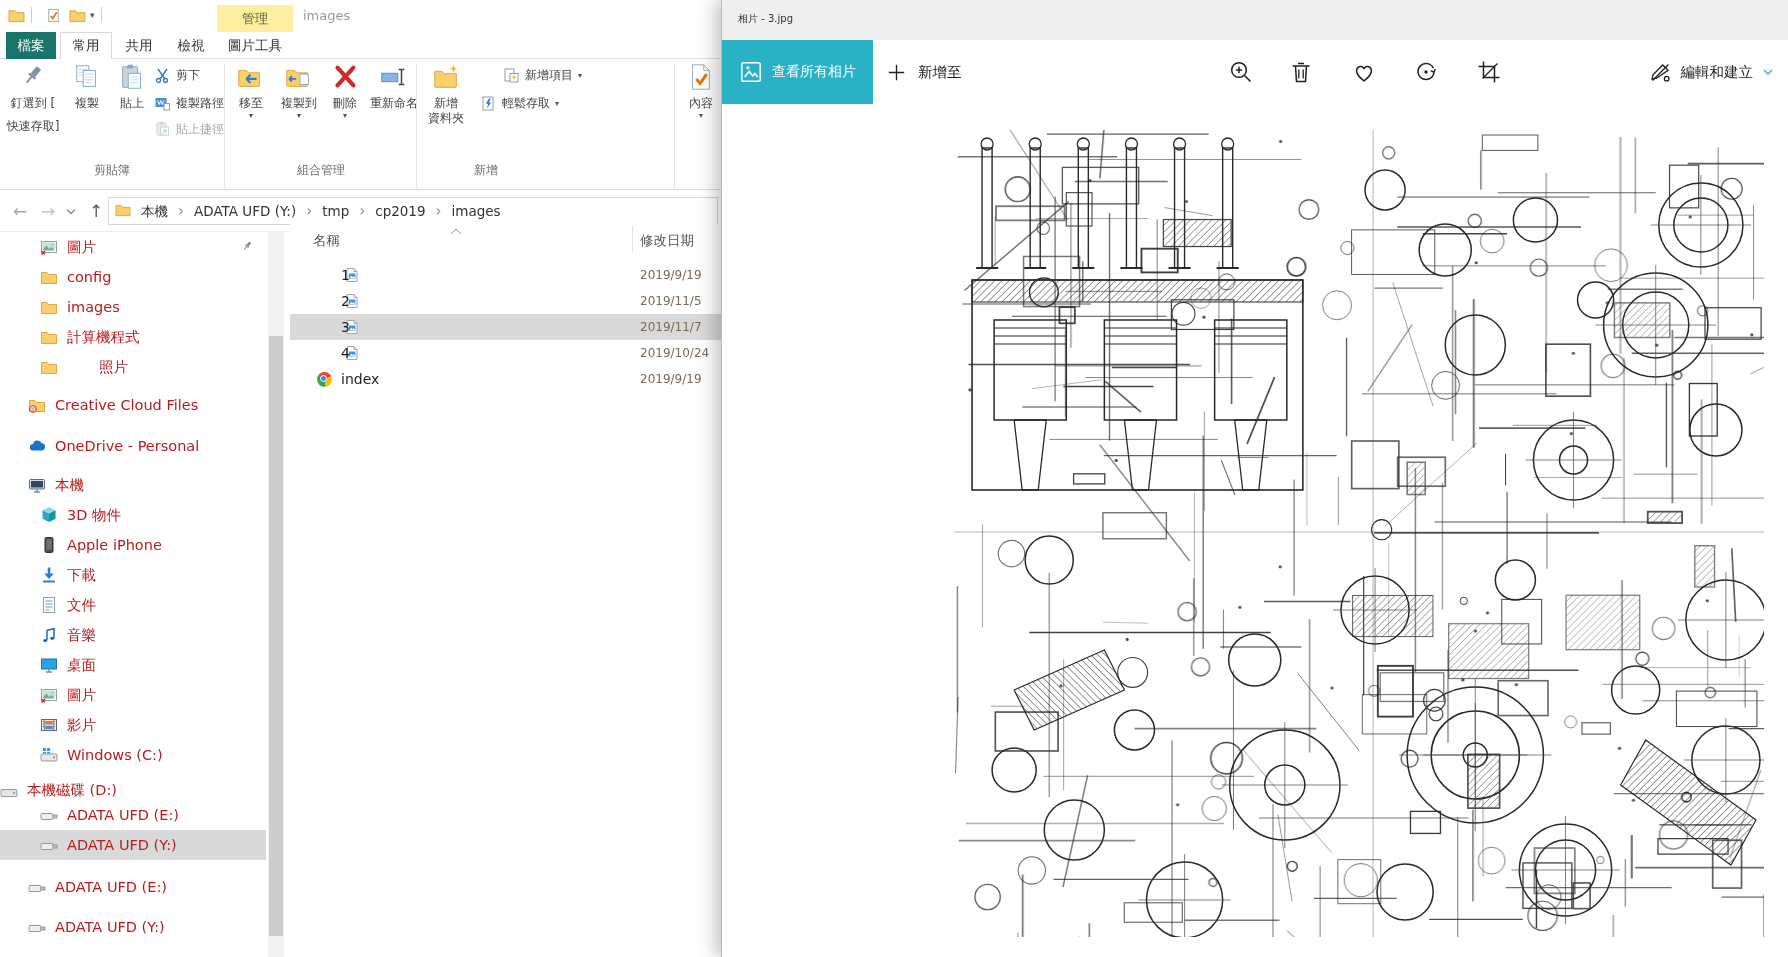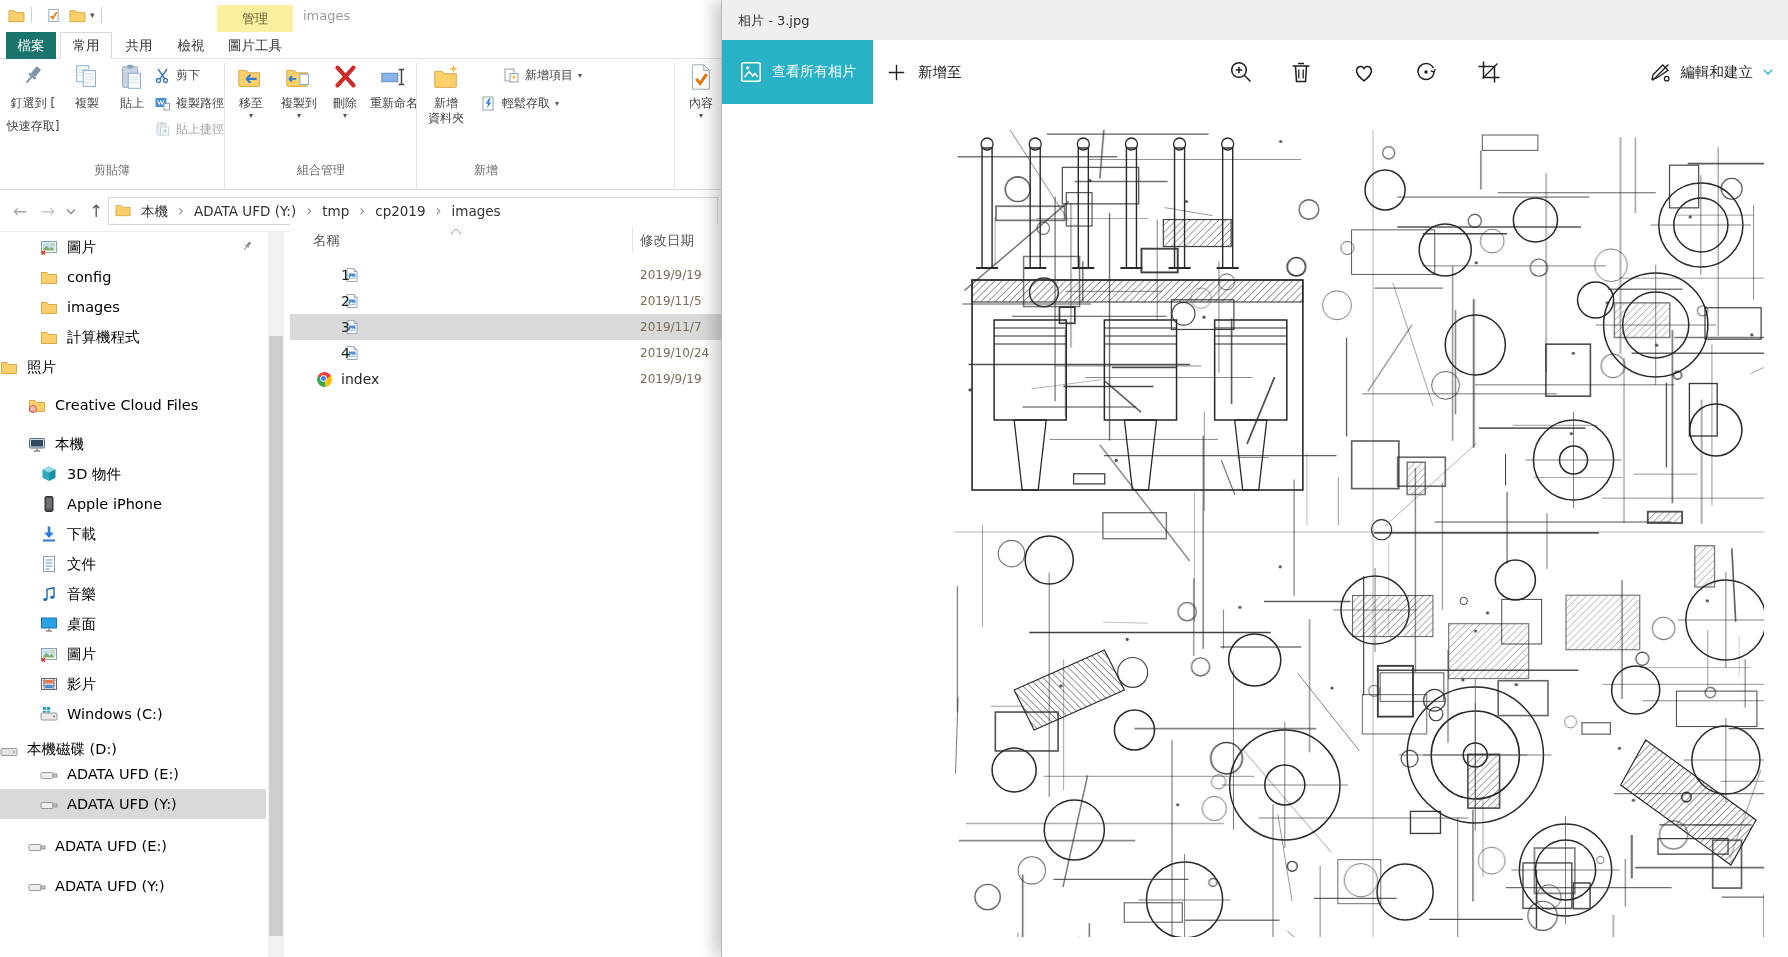--- a/index.html
+++ b/index.html
@@ -43,21 +43,21 @@
   .addr-row { position:absolute; left:0; top:190px; width:721px; height:42px; background:#fff; border-bottom:1px solid #ededed; }
   .nav-ic { position:absolute; top:0; height:42px; display:flex; align-items:center; justify-content:center;
             font-size:17px; }
   .crumb-box { position:absolute; left:108px; top:7px; width:610px; height:28px; border:1px solid #d6d6d6;
                background:#fff; display:flex; align-items:center; overflow:hidden; }
   .crumb-box .fold { margin:0 8px 0 6px; }
   .crumb { font-size:13.5px; color:#333; padding:0 2px; white-space:nowrap; }
   .crumb-sep { font-size:15px; color:#8a8a8a; padding:0 8px; }
 
   .sidebar { position:absolute; left:0; top:232px; width:266px; height:725px; overflow:hidden; }
-  .sbrow { position:relative; height:30px; display:flex; align-items:center; font-size:14.5px; color:#000000;
+  .sbrow { position:relative; height:30px; display:flex; align-items:center; font-size:14.5px; color:#b91c1c;
            white-space:nowrap; }
   .sbrow.sel { background:#d9d9d9; }
   .sbrow .ic18 { width:18px; height:18px; margin-right:9px; flex:none; }
   .sb-scroll { position:absolute; left:268px; top:232px; width:16px; height:725px; background:#f2f2f2; }
   .sb-thumb { position:absolute; left:1px; width:14px; background:#cdcdcd; }
 
   .filelist { position:absolute; left:290px; top:224px; width:431px; height:725px; background:#fff; overflow:hidden;text-decoration:underline; }
   .fl-head { position:relative; height:30px; font-size:13.5px; color:#555; }
   .fl-head .h1 { position:absolute; left:23px; top:8px; }
   .fl-head .h2 { position:absolute; left:350px; top:8px; }
@@ -67,21 +67,21 @@
   .frow.sel { background:#d9d9d9; }
   .frow .fic { position:absolute; left:27px; width:16px; height:16px; }
   .frow .fname { position:absolute; left:51px; }
   .frow .fdate { position:absolute; left:350px; width:78px; overflow:hidden; color:#7a6a57; font-size:12px; white-space:nowrap; }
   .rows-pad { height:8px; }
 
   
   .photos { position:absolute; left:721px; top:0; width:1067px; height:957px; background:#fff;
             border-left:1px solid #b9b9b9; box-shadow:-7px 0 16px rgba(0,0,0,.22); }
   .ph-titlebar { position:absolute; left:0; top:0; width:100%; height:40px; background:#efefef; }
-  .ph-title { position:absolute; left:16px; top:12px; font-size:13px; color:#333; }
+  .ph-title { position:absolute; left:16px; top:12px; font-size:10px; color:#333; }
   .ph-toolbar { position:absolute; left:0; top:40px; width:100%; height:64px; background:#fff; }
   .see-all { position:absolute; left:0; top:0; width:151px; height:64px; background:#29b2c6; color:#fff;
              display:flex; align-items:center; justify-content:center; font-size:14px; cursor:default; }
   .see-all svg { margin-right:9px; }
   .add-to { position:absolute; left:164px; top:0; height:64px; display:flex; align-items:center;
             font-size:14.5px; color:#222; }
   .add-to svg { margin-right:11px; }
   .ph-ic { position:absolute; top:19px; width:26px; height:26px; cursor:default; }
   .edit-group { position:absolute; right:12px; top:0; height:64px; display:flex; align-items:center;
                 font-size:14.5px; color:#222; }
@@ -325,33 +325,39 @@
             <path d="M1.5 4.5h5.5l1.5 2h8V15.5h-15z" fill="#fbd06b" stroke="#d9a33c" stroke-width=".9"></path>
           </svg>
           <span>images</span>
         </div>
         <div class="sbrow" style="padding-left: 40px;">
           <svg class="ic18" viewBox="0 0 18 18">
             <path d="M1.5 4.5h5.5l1.5 2h8V15.5h-15z" fill="#fbd06b" stroke="#d9a33c" stroke-width=".9"></path>
           </svg>
           <span>計算機程式</span>
         </div>
-        <div class="sbrow" style="">
+        <div class="sbrow" style="padding-left: 40px; gap: 32px;">
           <svg class="ic18" viewBox="0 0 18 18">
             <path d="M1.5 4.5h5.5l1.5 2h8V15.5h-15z" fill="#fbd06b" stroke="#d9a33c" stroke-width=".9"></path>
           </svg>
           <span>照片</span>
         </div>
         <div class="sbrow" style="padding-left: 28px; margin-top: 8px;">
           <svg class="ic18" viewBox="0 0 18 18">
             <path d="M1.5 4.5h5.5l1.5 2h8V15.5h-15z" fill="#fbd06b" stroke="#d9a33c" stroke-width=".9"></path>
             <circle cx="5" cy="13" r="3.4" fill="#fff" stroke="#d93025"></circle>
             <text x="5" y="15.2" font-size="5.5" fill="#d93025" text-anchor="middle">@</text>
           </svg>
           <span>Creative Cloud Files</span>
+        </div>
+        <div class="sbrow" style="padding-left: 28px; margin-top: 11px;">
+          <svg class="ic18" viewBox="0 0 18 18">
+            <path d="M5 13.5a3.2 3.2 0 0 1 .2-6.4 4.4 4.4 0 0 1 8.4-.9 3.6 3.6 0 0 1-.5 7.3z" fill="#1b6fc9"></path>
+          </svg>
+          <span>OneDrive - Personal</span>
         </div>
         <div class="sbrow" style="padding-left: 28px; margin-top: 9px;">
           <svg class="ic18" viewBox="0 0 18 18">
             <rect x="1.5" y="3.5" width="15" height="9.5" rx="1" fill="#cfe0ee" stroke="#5a6b7a"></rect>
             <rect x="3" y="5" width="12" height="6.5" fill="#2f4a5e"></rect>
             <path d="M6 16h6M9 13v3" stroke="#8a8a8a" stroke-width="1.4"></path>
           </svg>
           <span>本機</span>
         </div>
         <div class="sbrow" style="padding-left: 40px;">

